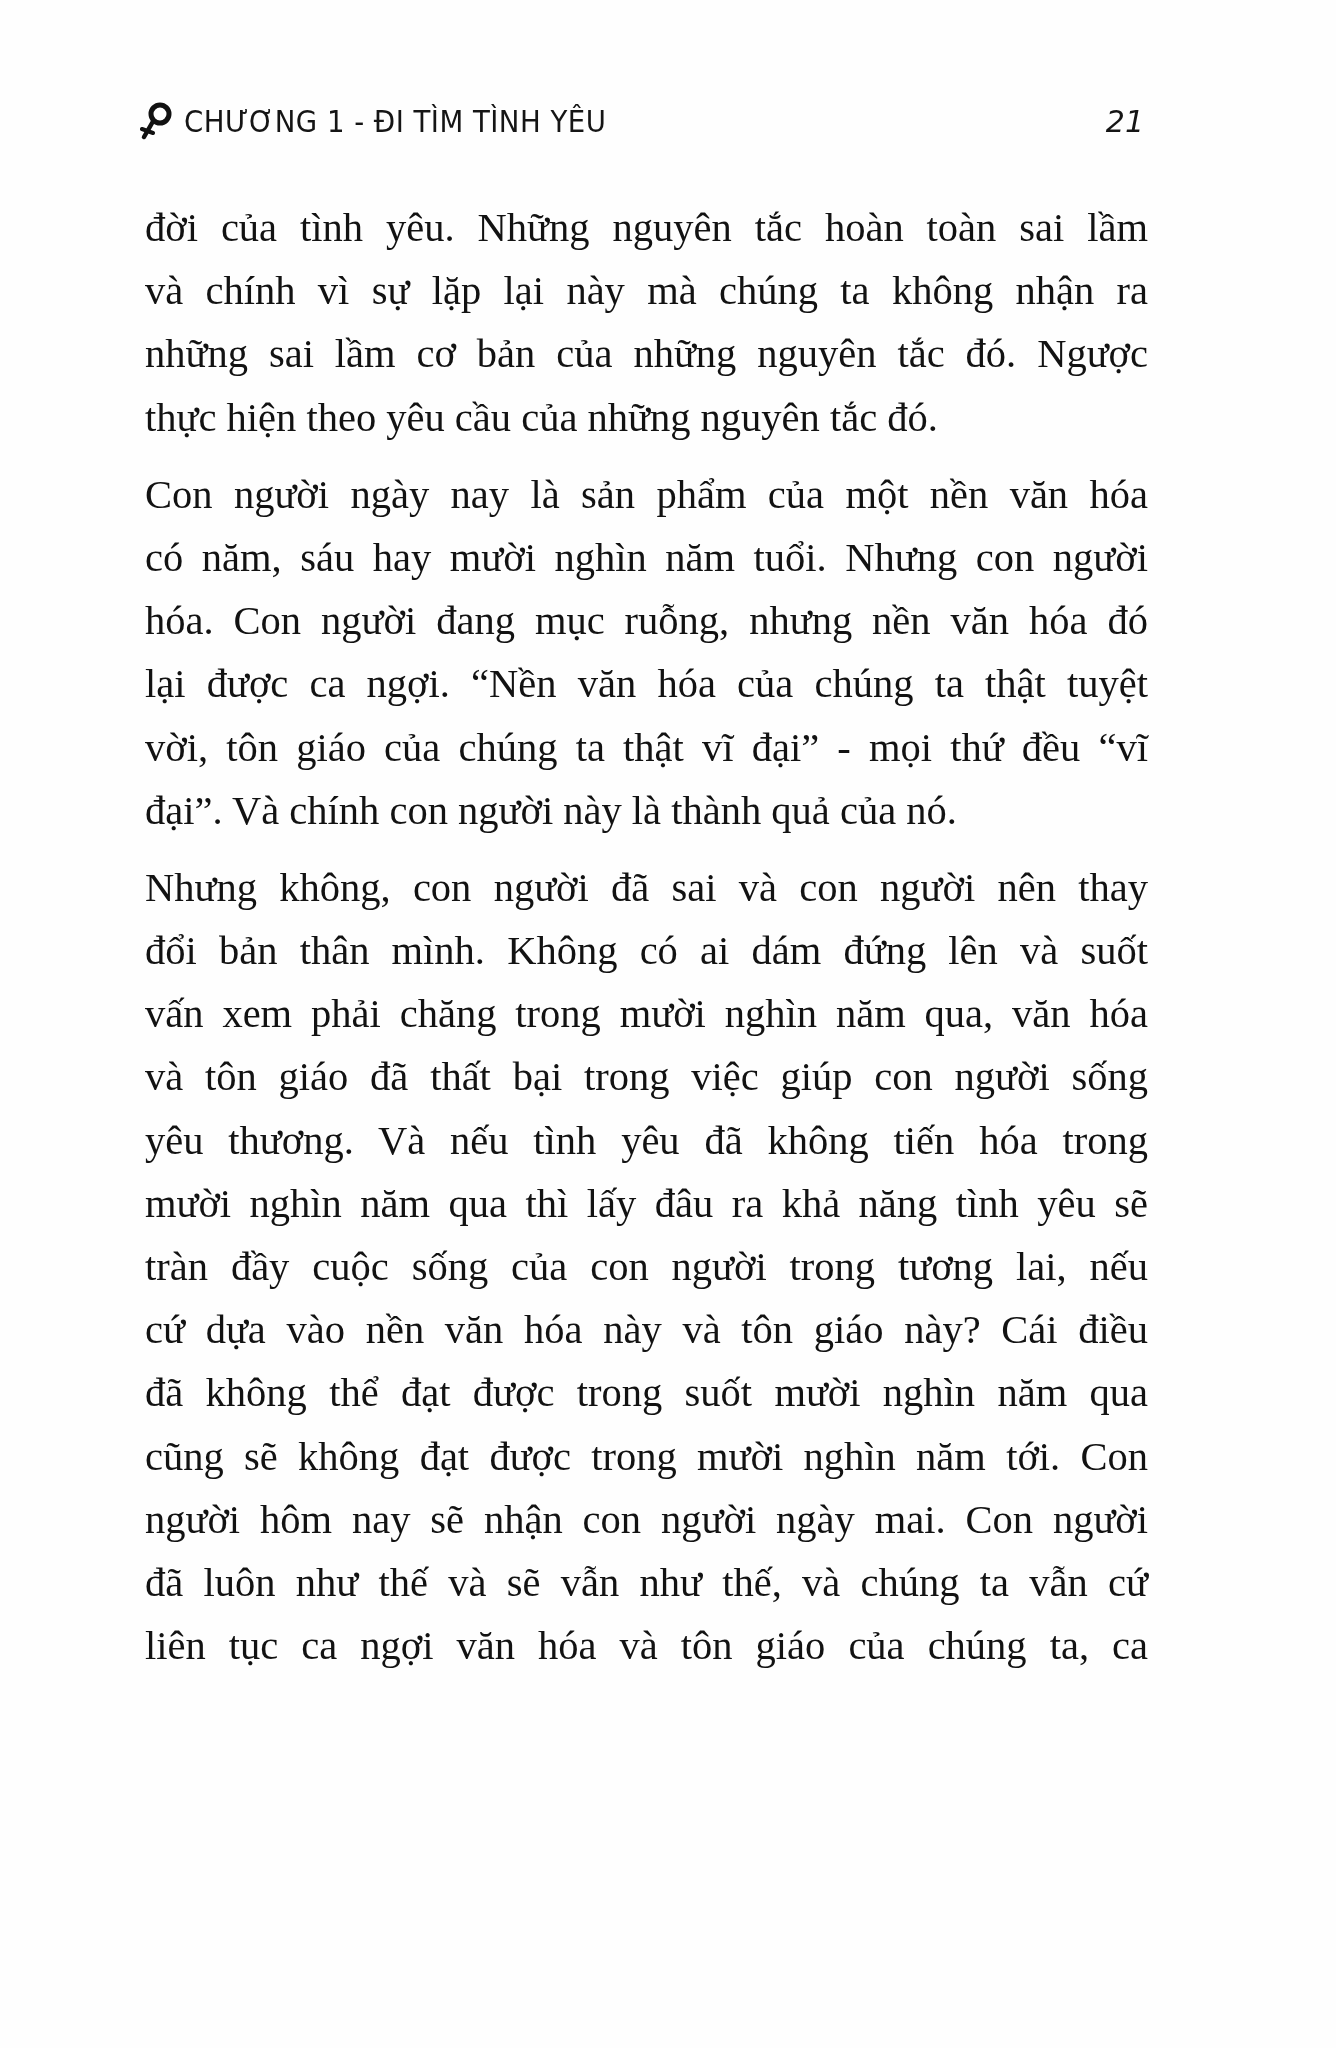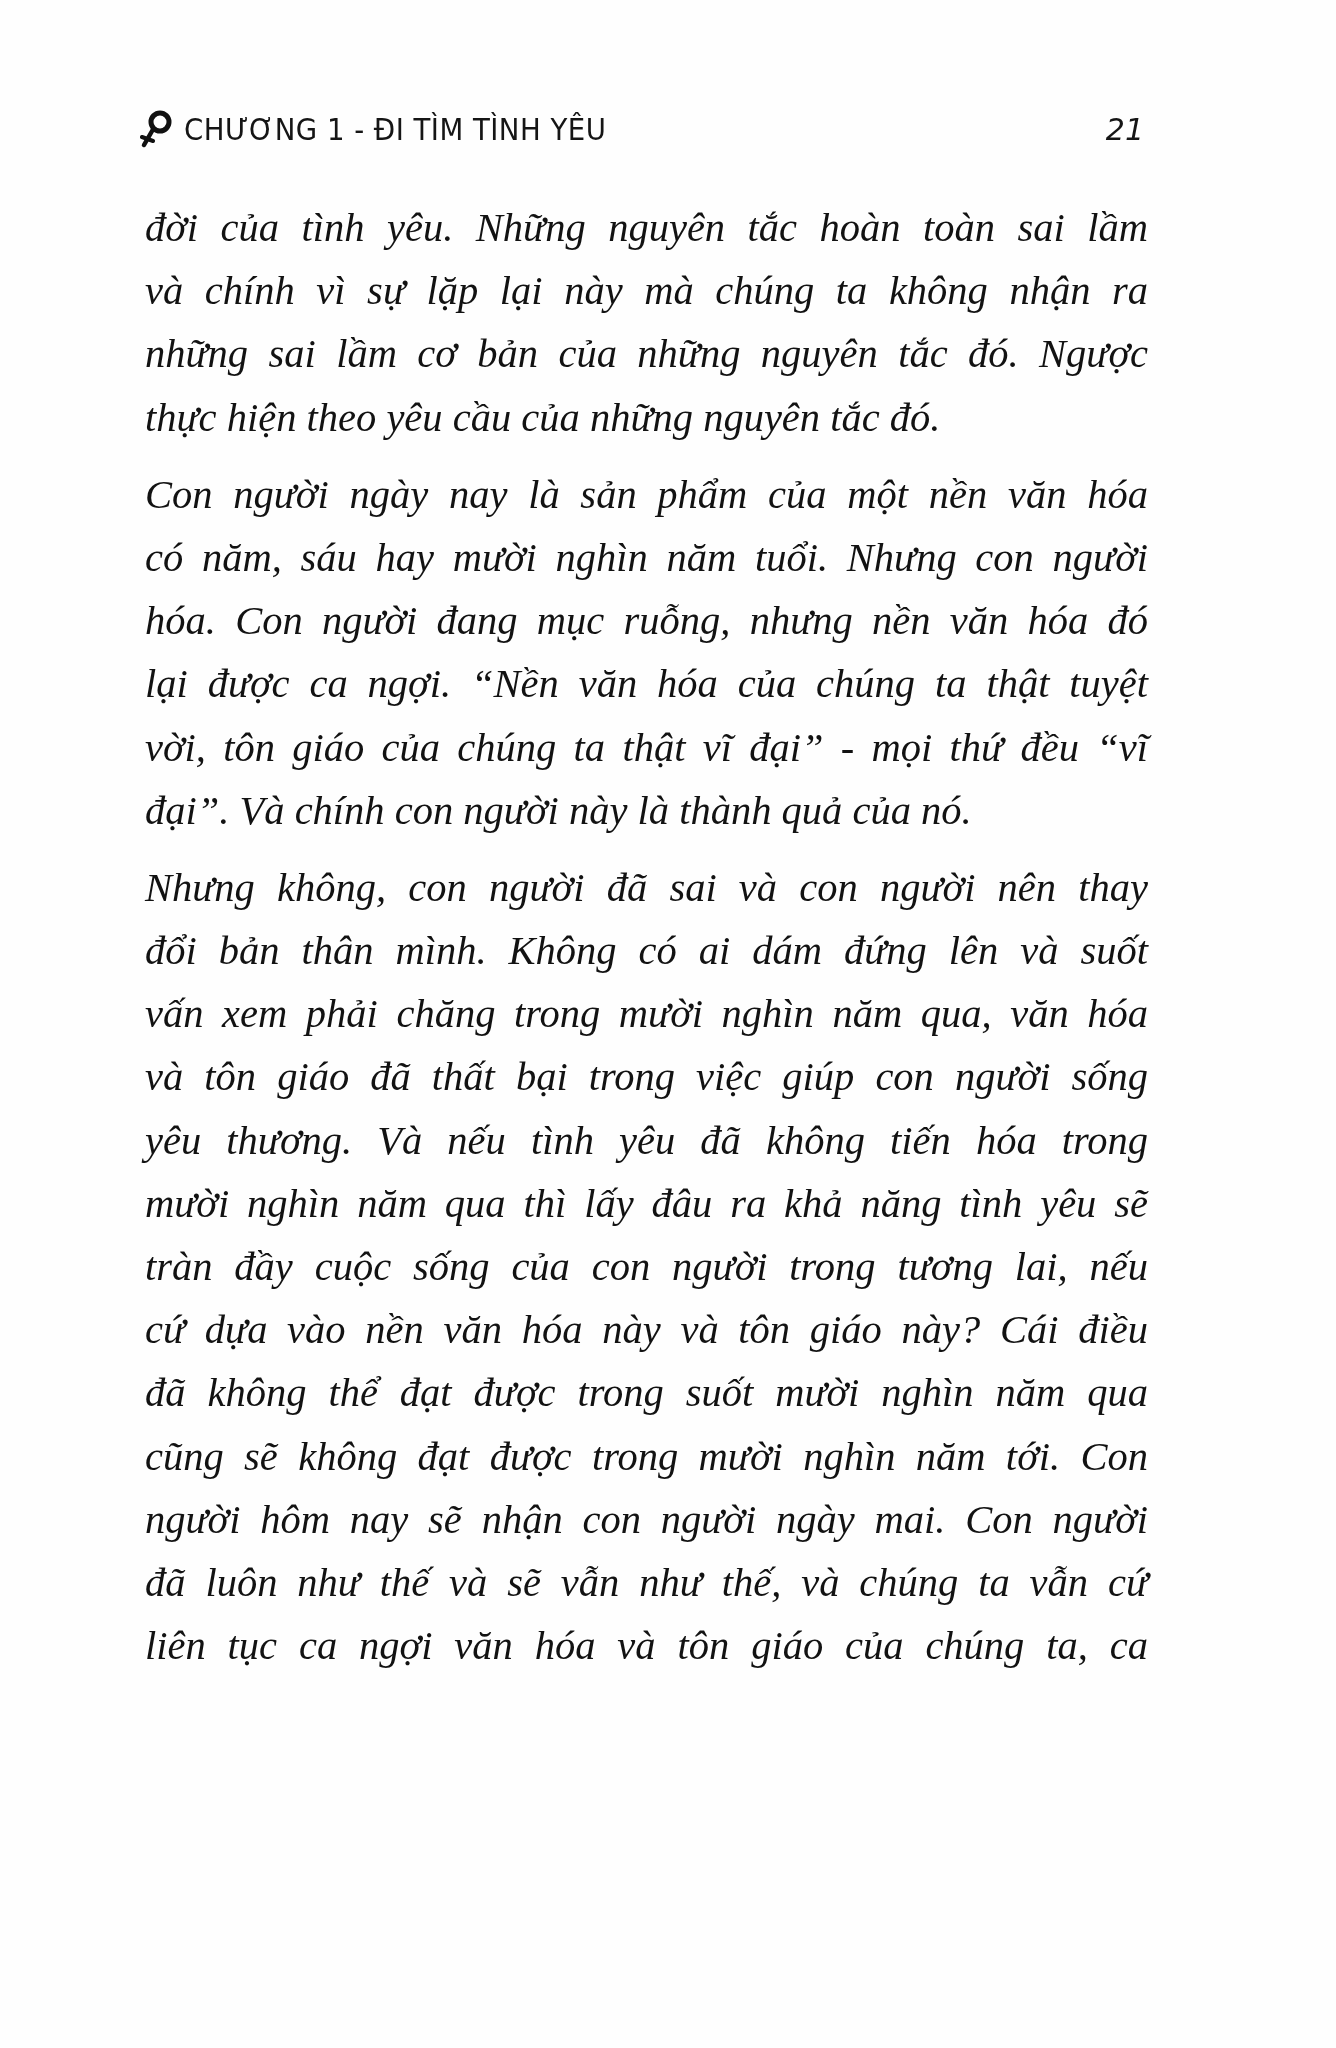--- a/index.html
+++ b/index.html
@@ -16,21 +16,21 @@
     }
     .page {
       position: absolute;
       left: 0; top: 0;
       width: 1336px; height: 2048px;
       background: #fefefe;
     }
     .running-header {
       position: absolute;
       left: 140px;
-      top: 104px;
+      top: 96px;
       width: 1010px;
       height: 50px;
       display: flex;
       align-items: center;
       justify-content: space-between;
       font-family: "DejaVu Sans", sans-serif;
       font-size: 30px;
       color: #151515;
     }
     .header-left {
@@ -55,21 +55,20 @@
       left: 145px;
       top: 196px;
       width: 1003px;
       font-family: "Liberation Serif", "DejaVu Serif", serif;
       font-size: 40.5px;
       line-height: 63.2px;
       color: #121212;
     }
     .paragraph {
       margin: 0 0 14px 0;
-      font-style: italic;
     }
     .line {
       display: block;
       text-align: justify;
       text-align-last: justify;
       white-space: nowrap;
       height: 63.2px;
     }
     .line.last {
       text-align-last: left;

